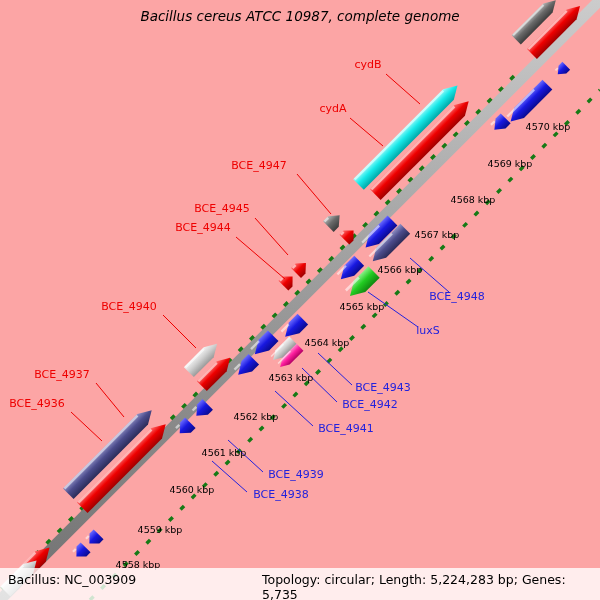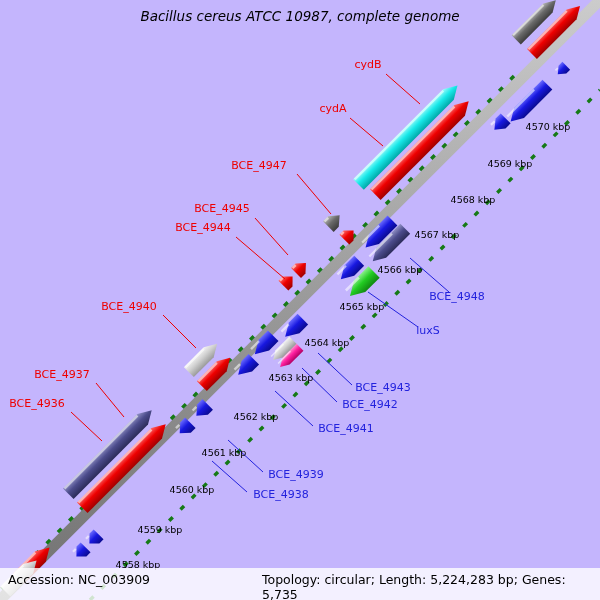--- a/index.html
+++ b/index.html
@@ -1,18 +1,18 @@
 <!DOCTYPE html>
 <html><head>
 <meta charset="utf-8">
 <style>
   html,body{margin:0;padding:0;background:#ffffff;}
   body{width:600px;height:600px;overflow:hidden;
        font-family:"DejaVu Sans","Liberation Sans",sans-serif;}
-  #stage{position:relative;width:600px;height:600px;background:#c4b5fd;}
+  #stage{position:relative;width:600px;height:600px;background:#fca5a5;}
   svg#map{position:absolute;left:0;top:0;width:600px;height:600px;}
 
   .title{
     position:absolute;left:0;top:8px;width:600px;text-align:center;
     font-style:italic;font-size:13.5px;color:#000;
     font-family:"DejaVu Sans","Liberation Sans",sans-serif;
   }
   .footerbar{
     position:absolute;left:0;top:568px;width:600px;height:32px;
     background:rgba(255,255,255,0.80);
@@ -262,16 +262,16 @@
         <text x="428" y="334" text-anchor="middle" fill="#2222dd" font-size="11">luxS</text>
         <text x="383" y="391" text-anchor="middle" fill="#2222dd" font-size="11">BCE_4943</text>
         <text x="370" y="408" text-anchor="middle" fill="#2222dd" font-size="11">BCE_4942</text>
         <text x="346" y="432" text-anchor="middle" fill="#2222dd" font-size="11">BCE_4941</text>
         <text x="296" y="478" text-anchor="middle" fill="#2222dd" font-size="11">BCE_4939</text>
         <text x="281" y="498" text-anchor="middle" fill="#2222dd" font-size="11">BCE_4938</text>
       </g>
   </svg>
 
   <div class="footerbar"></div>
-  <div class="acc">Accession: NC_003909</div>
+  <div class="acc">Bacillus: NC_003909</div>
   <div class="topo">Topology: circular; Length: 5,224,283 bp; Genes: 5,735</div>
 
 </div>
 
 </body></html>

